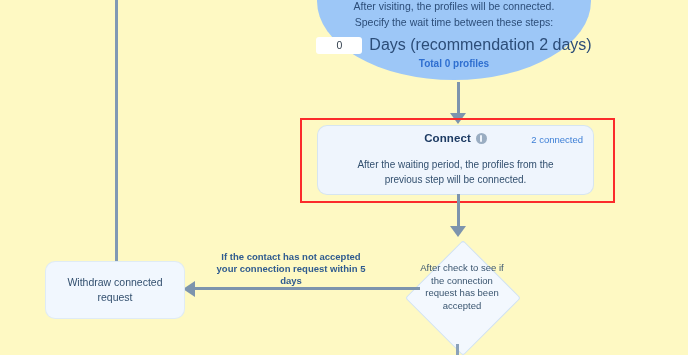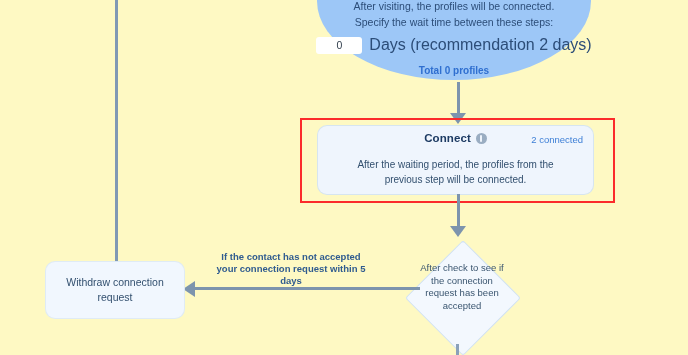--- a/index.html
+++ b/index.html
@@ -94,21 +94,21 @@
     text-align: center;
     padding: 0;
     outline: none;
   }
   .wait-label {
     font-size: 16px;
     color: #2c4d78;
     white-space: nowrap;
   }
   .total-profiles {
-    margin-top: 11px;
+    margin-top: 4px;
     font-size: 10px;
     color: #2f6fd0;
     font-weight: bold;
   }
 
   
   .red-frame {
     position: absolute;
     left: 300px;
     top: 118px;
@@ -286,16 +286,16 @@
   </div>
 
   <div class="vline vline-soft" style="left:456px; top:344px; height:11px;"></div>
 
   <div class="hline" style="left:195px; top:287px; width:225px;"></div>
   <div class="arrow-head-left" style="left:183px; top:281px;"></div>
 
   <div class="edge-label">If the contact has not accepted your connection request within 5 days</div>
 
   <div class="withdraw-box">
-    <div class="withdraw-text">Withdraw connection request</div>
+    <div class="withdraw-text">Withdraw connected request</div>
   </div>
 
 </div>
 
 </body></html>

